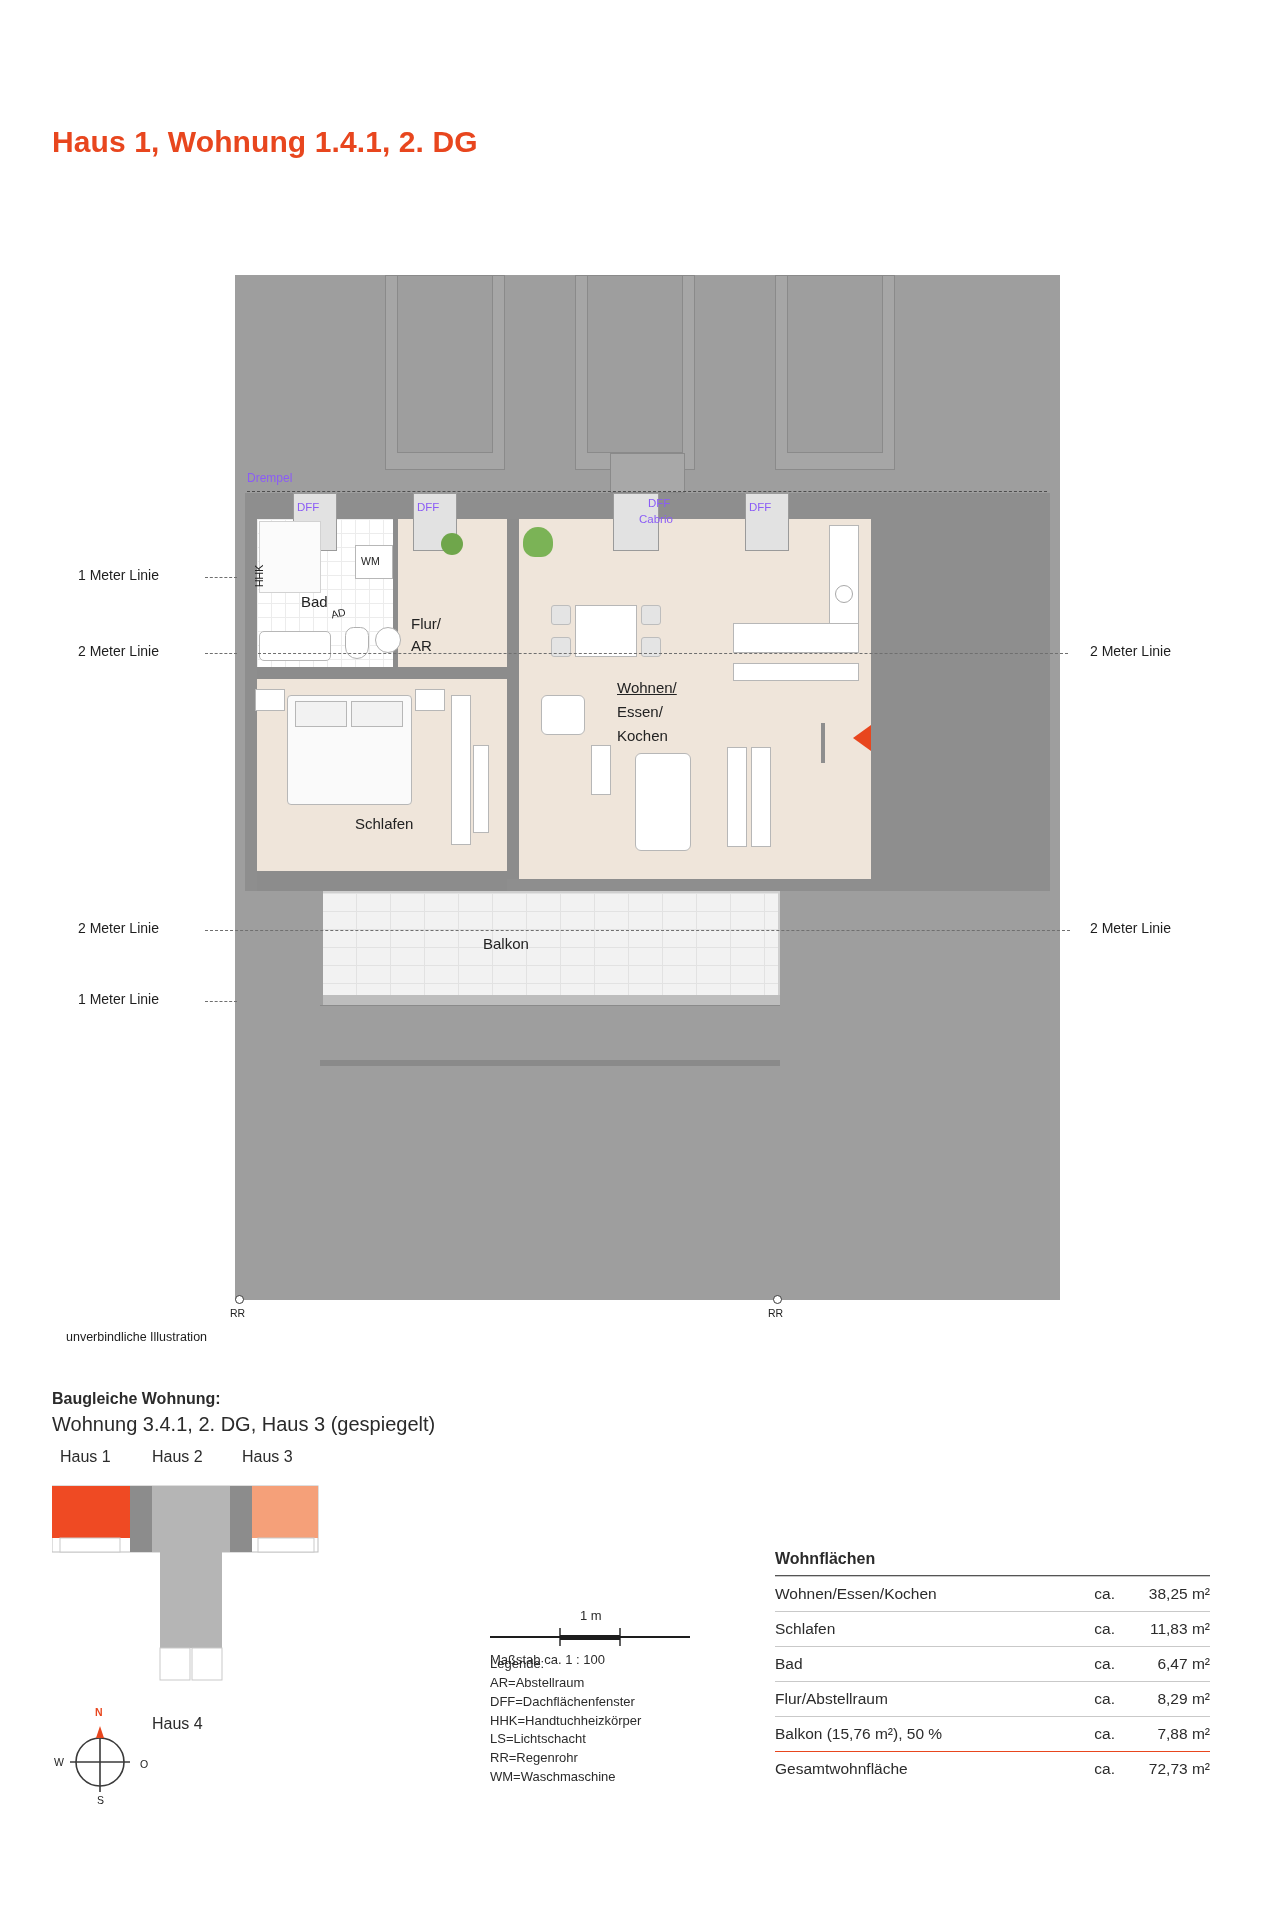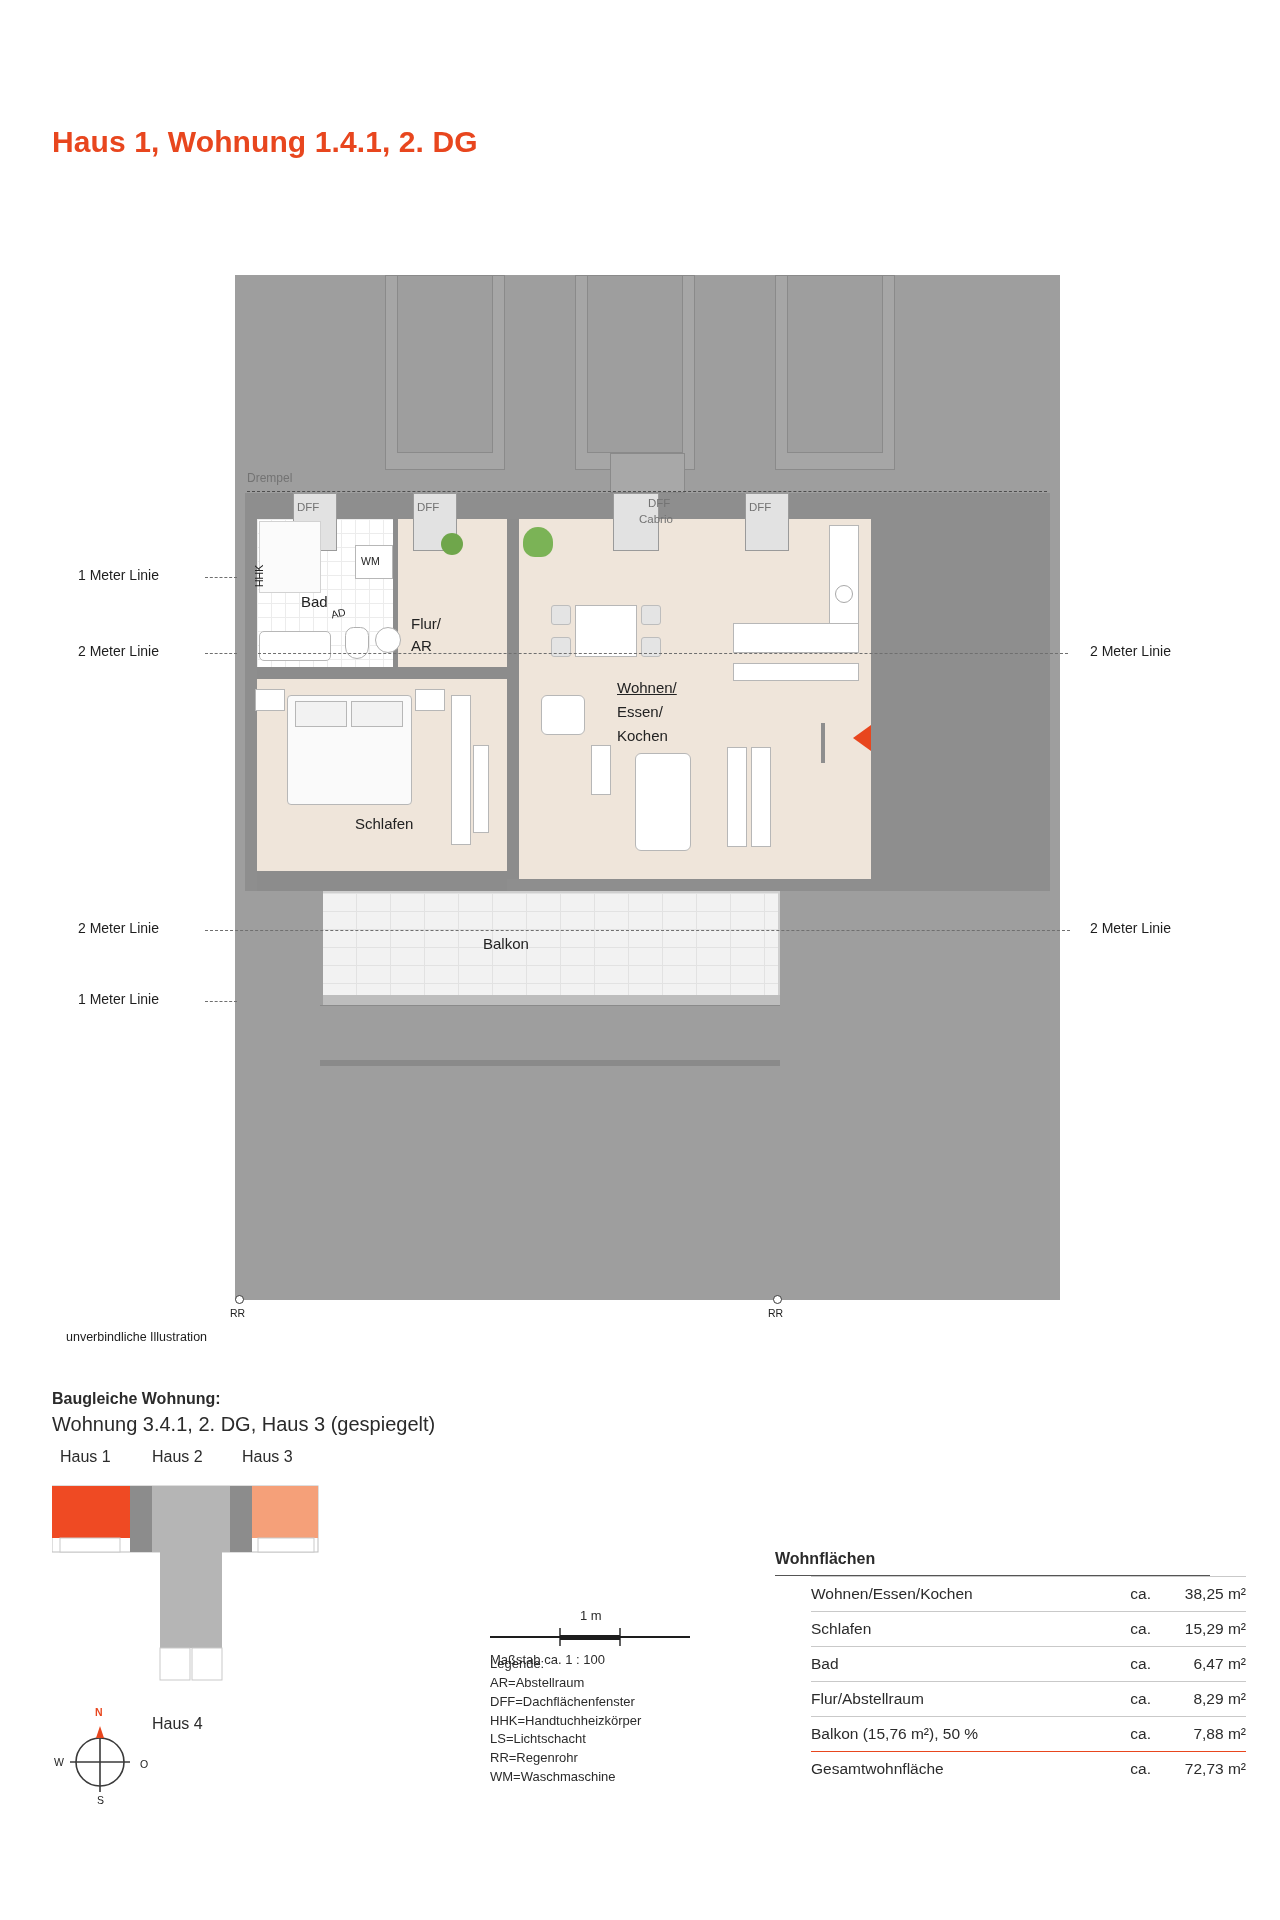--- a/index.html
+++ b/index.html
@@ -23,21 +23,21 @@
   #plan-wrap { position:absolute; left:235px; top:275px; width:825px; height:1045px; }
 
   
   .mass { position:absolute; background:#9b9b9b; }
   .mass2 { position:absolute; background:#8f8f8f; }
   .wall { position:absolute; background:#8c8c8c; }
   .room { position:absolute; background:#efe5da; }
   .roomw { position:absolute; background:#ffffff; }
   .line-dash { position:absolute; border-top:1px dashed #6f6f6f; }
   .lbl { position:absolute; font-size:15px; color:#222; }
-  .lbl-s { position:absolute; font-size:12px; color:#737373; }
+  .lbl-s { position:absolute; font-size:12px; color:#8b5cf6; }
   .lbl-xs { position:absolute; font-size:10.5px; color:#222; }
   .furn { position:absolute; background:#ffffff; border:1px solid #b7b7b7; }
   .furn-g { position:absolute; background:#e4e4e4; border:1px solid #bdbdbd; }
   .dff { position:absolute; background:#e2e2e2; border:1px solid #9a9a9a; }
 
   
   .side-lbl { position:absolute; font-size:14px; color:#1d1d1d; }
 
   
   #baugleich { position:absolute; left:52px; top:1390px; }
@@ -47,21 +47,21 @@
   #houses { position:absolute; left:52px; top:1470px; width:320px; }
   .house-lbl { position:absolute; font-size:16px; }
 
   #compass { position:absolute; left:42px; top:1710px; width:120px; height:110px; }
 
   #scale { position:absolute; left:490px; top:1610px; width:220px; }
   #legend { position:absolute; left:490px; top:1655px; font-size:13px; line-height:1.45; }
 
   #areas { position:absolute; left:775px; top:1550px; width:435px; }
   #areas .hd { font-size:16px; font-weight:bold; padding-bottom:7px; }
-  #areas table { width:100%; border-collapse:collapse; font-size:15.5px;margin-left:36px; }
+  #areas table { width:100%; border-collapse:collapse; font-size:15.5px; }
   #areas tr { border-top:1px solid #c9c9c9; }
   #areas td { padding:8px 0 8px 0; }
   #areas td.ca { text-align:right; width:50px; color:#2b2b2b; }
   #areas td.val { text-align:right; width:95px; }
   #areas tr.total { border-top:1.5px solid #e8461e; }
   #areas .hdline { border-bottom:1.5px solid #555; }
 
   #disclaimer { position:absolute; left:66px; top:1330px; font-size:12.5px; color:#1d1d1d; }
 </style>
 </head>
@@ -265,21 +265,21 @@
   <table>
     <tbody>
       <tr>
         <td>Wohnen/Essen/Kochen</td>
         <td class="ca">ca.</td>
         <td class="val">38,25 m²</td>
       </tr>
       <tr>
         <td>Schlafen</td>
         <td class="ca">ca.</td>
-        <td class="val">15,29 m²</td>
+        <td class="val">11,83 m²</td>
       </tr>
       <tr>
         <td>Bad</td>
         <td class="ca">ca.</td>
         <td class="val">6,47 m²</td>
       </tr>
       <tr>
         <td>Flur/Abstellraum</td>
         <td class="ca">ca.</td>
         <td class="val">8,29 m²</td>

